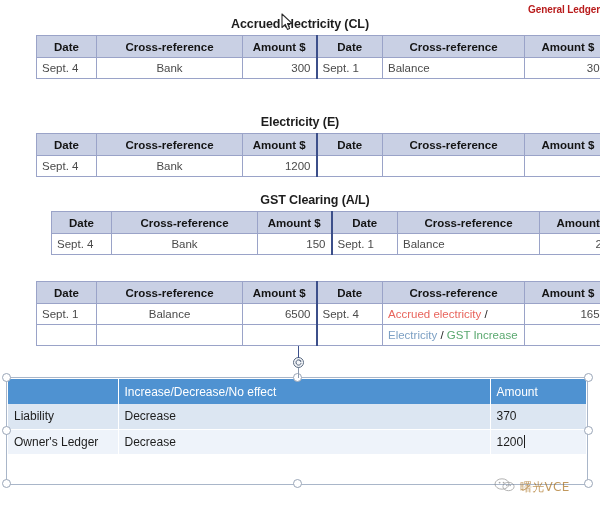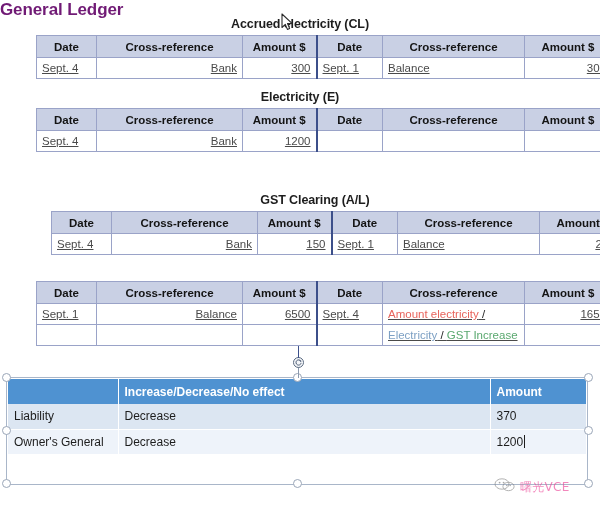--- a/index.html
+++ b/index.html
@@ -18,24 +18,24 @@
 
   
   #ledger-area {
     position: absolute;
     left: 0; top: 0;
     width: 600px;
     height: 375px;
   }
 
   .doc-title {
-    text-align: left;
-    font-size: 17px;
+    text-align: right;
+    font-size: 10px;
     font-weight: bold;
-    color: #701a75;
+    color: #b91c1c;
     letter-spacing: -0.1px;
     line-height: 15px;
   }
 
   .acct-title {
     text-align: center;
     font-size: 12.5px;
     font-weight: bold;
     color: #1d1d1d;
     letter-spacing: -0.1px;
@@ -72,29 +72,28 @@
     font-weight: bold;
     text-align: center;
     color: #141414;
     font-size: 11.5px;
     height: 22px;
   }
   table.ledger td {
     background: #ffffff;
     color: #4a4a4a;
     font-weight: normal;
-    text-decoration: underline;
   }
   
   table.ledger th.mid,
   table.ledger td.mid {
     border-left: 2px solid #3c4f8a;
   }
   .c-date   { width: 60px;  text-align: left; }
-  .c-xref   { width: 146px; text-align: right; }
+  .c-xref   { width: 146px; text-align: center; }
   .c-amt    { width: 74px;  text-align: right; }
   .c-date2  { width: 66px;  text-align: left; }
   .c-xref2  { width: 142px; text-align: left; }
   .c-amt2   { width: 87px;  text-align: right; }
 
   th.c-date, th.c-xref, th.c-amt,
   th.c-date2, th.c-xref2, th.c-amt2 { text-align: center; }
 
   .t-red    { color: #e8645c; }
   .t-blue   { color: #7da0c4; }
@@ -122,21 +121,21 @@
     height: 25px;
     padding: 0 6px;
     box-sizing: border-box;
     border: none;
     white-space: nowrap;
     overflow: hidden;
   }
   table.effects thead th {
     background: #4f92d1;
     color: #ffffff;
-    font-weight: bold;
+    font-weight: normal;
     text-align: left;
     font-size: 12px;
     border-right: 1px solid #ffffff;
   }
   table.effects thead th:last-child { border-right: none; }
   table.effects tbody td {
     color: #1d1d1d;
     text-align: left;
     font-size: 12px;
     border-right: 1px solid #ffffff;
@@ -203,21 +202,21 @@
     position: absolute;
     left: 494px;
     top: 478px;
     display: flex;
     align-items: center;
     gap: 4px;
     opacity: 0.65;
   }
   #watermark .wm-text {
     font-size: 12px;
-    color: #ec4899;
+    color: #a16207;
     font-family: "DejaVu Sans", sans-serif;
     letter-spacing: 0.3px;
   }
 </style>
 </head>
 <body>
 
 <div id="ledger-area">
 
   <div class="doc-title" style="position:absolute; left:0; top:2px; width:600px;">General Ledger</div>
@@ -241,21 +240,21 @@
           <td class="c-xref t-red">Bank</td>
           <td class="c-amt t-red">300</td>
           <td class="c-date2 mid">Sept. 1</td>
           <td class="c-xref2">Balance</td>
           <td class="c-amt2">300</td>
         </tr>
       </tbody>
     </table>
   </div>
 
-  <div class="ledger-block" style="top:90px;">
+  <div class="ledger-block" style="top:115px;">
     <div class="acct-title">Electricity (E)</div>
     <table class="ledger">
       <thead>
         <tr>
           <th class="c-date">Date</th>
           <th class="c-xref">Cross-reference</th>
           <th class="c-amt">Amount $</th>
           <th class="c-date2 mid">Date</th>
           <th class="c-xref2">Cross-reference</th>
           <th class="c-amt2">Amount $</th>
@@ -312,21 +311,21 @@
           <th class="c-amt2">Amount $</th>
         </tr>
       </thead>
       <tbody>
         <tr>
           <td class="c-date t-grey">Sept. 1</td>
           <td class="c-xref t-grey">Balance</td>
           <td class="c-amt t-grey">6500</td>
           <td class="c-date2 mid t-dark bold">Sept. 4</td>
           <td class="c-xref2">
-            <span class="t-red">Amount electricity</span><span class="t-dark"> /</span>
+            <span class="t-red">Accrued electricity</span><span class="t-dark"> /</span>
           </td>
           <td class="c-amt2 t-dark bold">1650</td>
         </tr>
         <tr>
           <td class="c-date"></td>
           <td class="c-xref"></td>
           <td class="c-amt"></td>
           <td class="c-date2 mid"></td>
           <td class="c-xref2">
             <span class="t-blue">Electricity</span><span class="t-dark"> / </span><span class="t-green">GST Increase</span>
@@ -347,21 +346,21 @@
         <th class="e-c3">Amount</th>
       </tr>
     </thead>
     <tbody>
       <tr>
         <td class="e-c1">Liability</td>
         <td class="e-c2">Decrease</td>
         <td class="e-c3">370</td>
       </tr>
       <tr>
-        <td class="e-c1">Owner's General</td>
+        <td class="e-c1">Owner's Ledger</td>
         <td class="e-c2">Decrease</td>
         <td class="e-c3"><span>1200</span><span class="caret"></span></td>
       </tr>
     </tbody>
   </table>
 </div>
 
 <div id="selection-frame"></div>
 <div class="handle" style="left:2px;  top:373px;"></div>
 <div class="handle" style="left:293px;top:373px;"></div>

